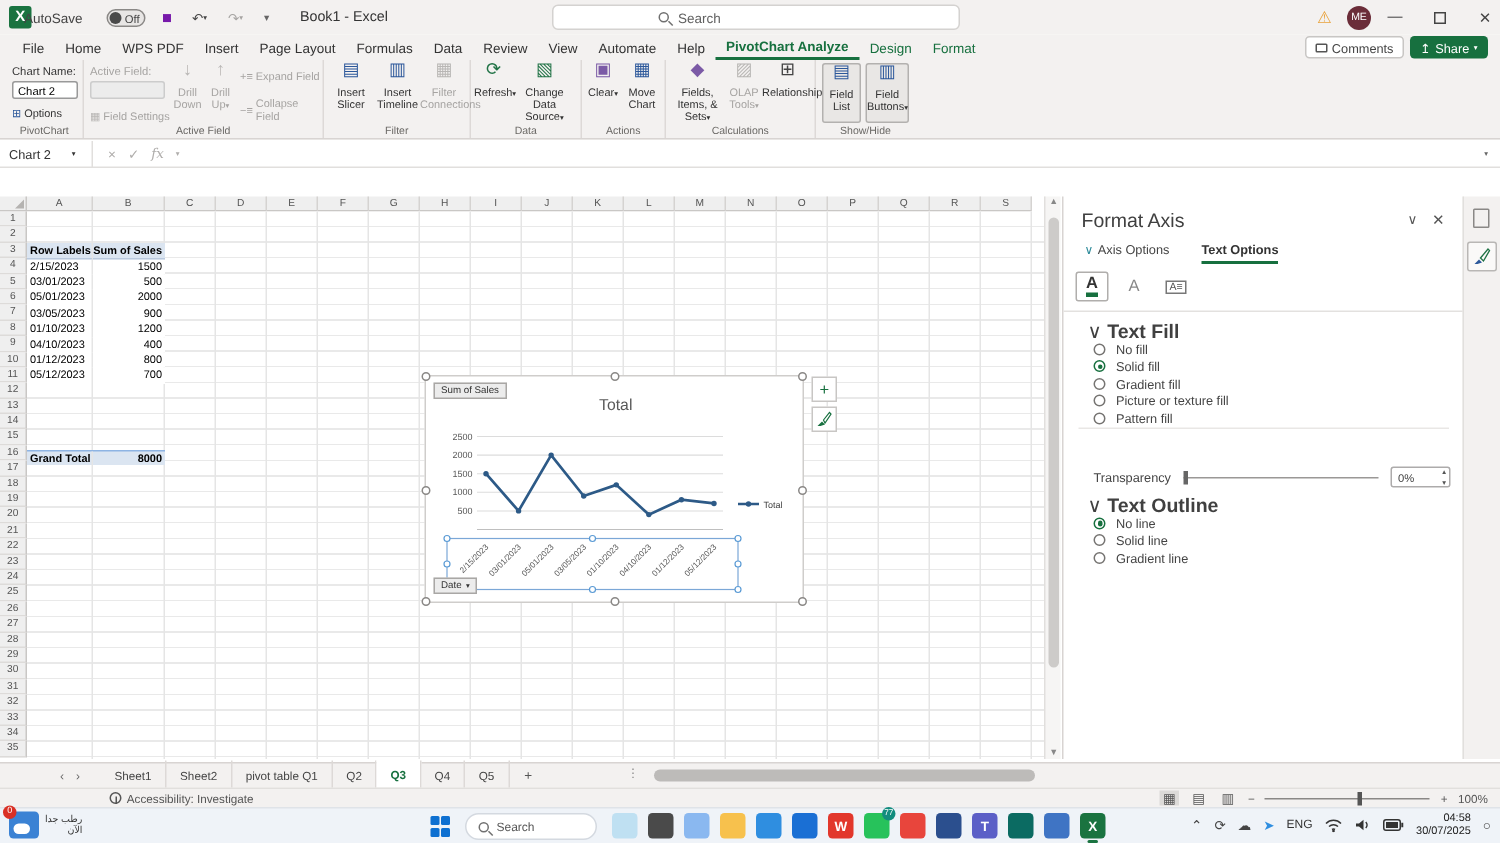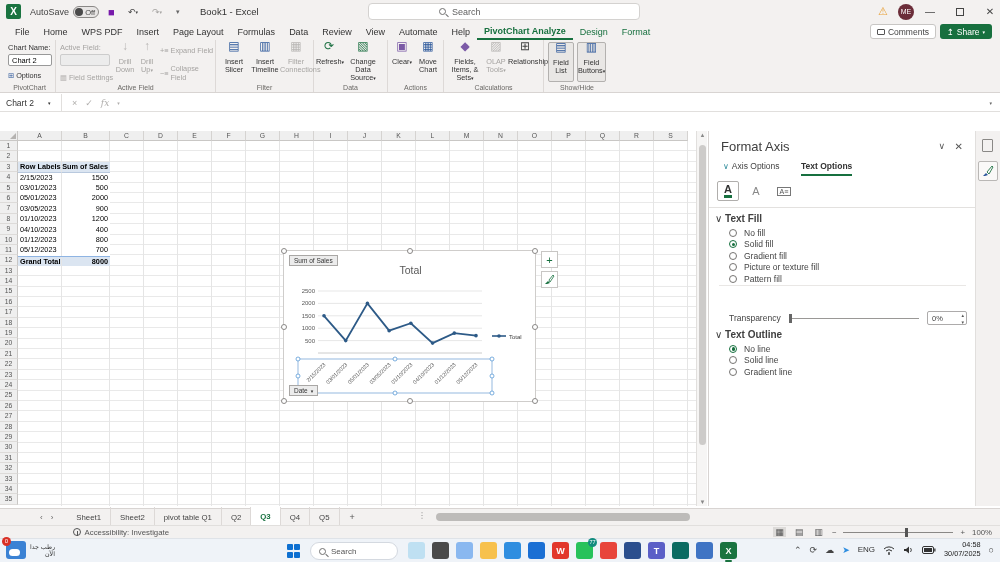--- a/index.html
+++ b/index.html
@@ -4,21 +4,21 @@
 <style>
   * { margin:0; padding:0; box-sizing:border-box; font-family:"Liberation Sans", sans-serif; }
   html,body { width:1000px; height:562px; overflow:hidden; background:#fff; }
   .abs { position:absolute; }
   #screen { position:relative; width:1000px; height:562px; background:#fff; }
 
   
   #titlebar { position:absolute; left:0; top:0; width:1000px; height:23px; background:#f3f1f0; font-size:9px; color:#444; }
   .tb-item { position:absolute; top:0; height:23px; display:flex; align-items:center; }
   #excel-logo { left:6px; } #excel-logo span { width:15px; height:15px; background:#1a7340; color:#fff; font-size:10px; font-weight:bold; display:flex; align-items:center; justify-content:center; border-radius:2px; }
-  #autosave { left:30px; gap:4px; }
+  #autosave { left:16px; gap:16px; }
   .toggle { width:26px; height:12px; background:#e8e6e5; border:1px solid #8a8886; border-radius:6px; position:relative; display:inline-block; }
   .toggle i { position:absolute; left:1px; top:1px; width:8px; height:8px; background:#4a4a4a; border-radius:50%; }
   .toggle b { position:absolute; right:3px; top:1px; font-size:7.5px; font-weight:normal; color:#444; }
   #save-icon { left:108px; color:#7719aa; font-size:11px; }
   #undo-icon { left:128px; } #redo-icon { left:152px; color:#a6a4a2; } #custom-qat { left:176px; color:#666; font-size:7px; }
   #doc-title { left:200px; color:#333; font-size:9.5px; }
   #title-search { left:368px; top:3px; width:272px; height:17px; background:#fff; border:1px solid #d4d2d0; border-radius:4px; display:flex; align-items:center; gap:6px; padding-left:70px; color:#616161; }
   .mag { width:7px; height:7px; border:1.2px solid #707070; border-radius:50%; position:relative; display:inline-block; }
   .mag::after { content:""; position:absolute; width:4px; height:1.2px; background:#707070; transform:rotate(45deg); left:5px; top:6px; }
   #warn-icon { left:878px; color:#e8a33d; font-size:11px; }
@@ -72,21 +72,21 @@
 
   
   #pivot { position:absolute; left:18px; top:31.2px; width:92px; font-size:7.3px; }
   .prow { display:flex; height:10.4px; line-height:10.3px; }
   .pc { overflow:hidden; white-space:nowrap; }
   .pc.a { width:44px; padding-left:2px; border-right:1px solid #e5e5e5; }
   .pc.b { width:48px; padding-right:2px; text-align:right; }
   .prow.hdr { background:#dbe5f1; font-weight:bold; }
   .prow.hdr .pc { border-bottom:1px solid #b9c9de; }
   .prow.data { background:#fff; }
-  .prow.total { background:#dbe5f1; font-weight:bold; border-top:1px solid #8eb4e3; }
+  .prow.total { background:#dbe5f1; font-weight:bold; border-top:1px solid #8eb4e3;margin-top:44px; }
 
   
   #chartbox { position:absolute; left:283px; top:250px; width:253px; height:152px; background:#fff; border:1px solid #cfcdcb; }
   .handle { position:absolute; width:6px; height:6px; background:#fff; border:1px solid #8a8886; border-radius:50%; }
   #chart-title { position:absolute; left:0; top:13px; width:253px; text-align:center; font-size:10.5px; color:#595959; }
   #value-fbtn { position:absolute; left:5px; top:4px; background:#ececec; border:1px solid #a9a7a5; font-size:6.5px; color:#333; padding:1px 4px; }
   #axis-fbtn { position:absolute; left:5px; top:134px; background:#ececec; border:1px solid #a9a7a5; font-size:6.5px; color:#333; padding:1px 4px; display:flex; gap:3px; align-items:center; }
   #chart-svg { position:absolute; left:0; top:28px; }
   #chart-elem-btn, #chart-style-btn { position:absolute; width:17px; height:17px; background:#fff; border:1px solid #c8c6c4; display:flex; align-items:center; justify-content:center; }
   #chart-elem-btn { left:541px; top:251px; color:#17703f; font-size:11px; }
@@ -99,21 +99,21 @@
   #pane-close { position:absolute; right:12px; top:10px; color:#555; font-size:10px; }
   .pane-tab { position:absolute; top:30px; font-size:8.5px; color:#444; }
   #tab-axis-options { left:14px; } #tab-axis-options .pfx { color:#2e8b9a; margin-right:3px; font-size:8px; }
   #tab-text-options { left:92px; font-weight:bold; color:#333; padding-bottom:3px; border-bottom:2px solid #17703f; }
   .aicon { position:absolute; top:50px; width:22px; height:20px; display:flex; align-items:center; justify-content:center; font-size:11px; color:#555; }
   #aicon-fill { left:8px; border:1px solid #b0aeac; background:#fff; border-radius:2px; }
   #aicon-fill span { border-bottom:3px solid #17703f; line-height:11px; font-weight:bold; color:#333; }
   #aicon-effects { left:36px; color:#888; }
   #aicon-textbox { left:64px; font-size:8px; border:0; } #aicon-textbox span { border:1px solid #777; padding:0 2px; font-size:7px; }
   #pane-div1 { position:absolute; left:0; top:76px; width:267px; border-top:1px solid #e3e1df; }
-  .sect-hd { position:absolute; left:6px; font-size:10px; font-weight:bold; color:#404040; }
+  .sect-hd { position:absolute; left:16px; font-size:13px; font-weight:bold; color:#404040; }
   .radio-col { position:absolute; left:20px; }
   .ropt { display:flex; align-items:center; gap:7px; height:11.5px; }
   .rdo { width:8px; height:8px; border:1px solid #767472; border-radius:50%; background:#fff; position:relative; flex:none; }
   .rdo.sel { border-color:#17703f; }
   .rdo.sel::after { content:""; position:absolute; left:1.5px; top:1.5px; width:3.5px; height:3.5px; background:#17703f; border-radius:50%; }
   #pane-div2 { position:absolute; left:10px; top:154px; width:247px; border-top:1px solid #e9e7e5; }
   #color-row { position:absolute; left:22px; top:160px; width:236px; display:flex; justify-content:space-between; align-items:center; }
   #color-btn { width:30px; height:16px; border:1px solid #adabab; border-radius:2px; display:flex; align-items:center; justify-content:center; gap:3px; font-size:6px; color:#555; }
   #transp-row { position:absolute; left:20px; top:180px; width:238px; display:flex; align-items:center;justify-content:flex-end; }
   #transp-track { flex:1; height:1px; background:#9a9896; margin:0 8px; position:relative; }

